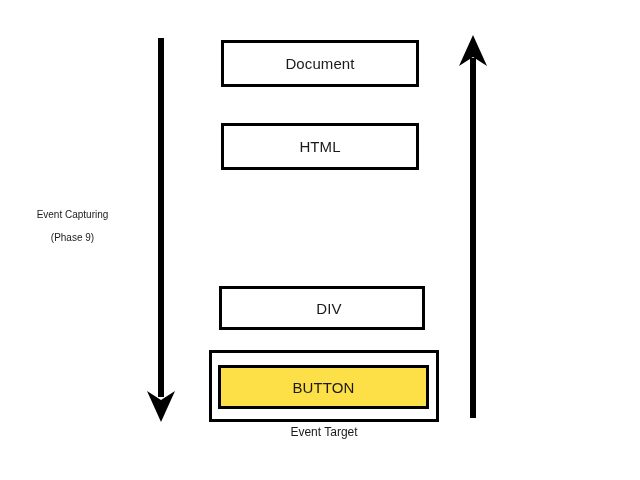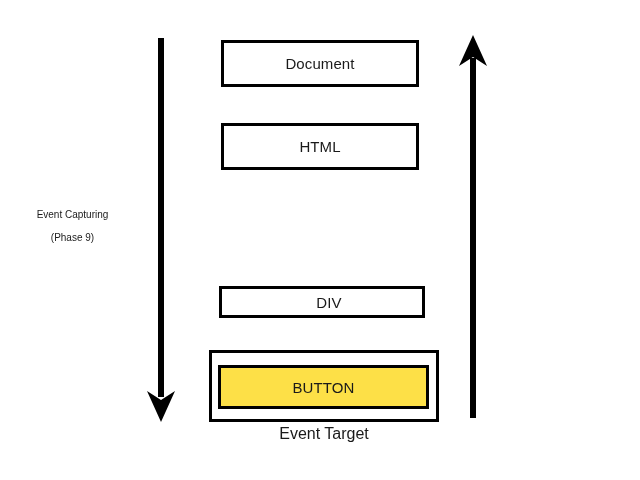--- a/index.html
+++ b/index.html
@@ -37,21 +37,21 @@
     font-size: 15px;
     line-height: 1;
     color: #1a1a1a;
     letter-spacing: 0.1px;
     white-space: nowrap;
   }
 
   #box-document { left: 221px; top: 40px;  width: 198px; height: 47px; }
   #box-html     { left: 221px; top: 123px; width: 198px; height: 47px; }
   #box-body     { left: 221px; top: 204px; width: 198px; height: 48px; }
-  #box-div      { left: 219px; top: 286px; width: 206px; height: 32px; padding-left: 14px; }
+  #box-div      { left: 219px; top: 286px; width: 206px; height: 44px; padding-left: 14px; }
 
   
   #target-outer {
     position: absolute;
     box-sizing: border-box;
     left: 209px; top: 350px;
     width: 230px; height: 72px;
     border: 3px solid #000000;
     background: #ffffff;
   }
@@ -65,21 +65,21 @@
     display: flex;
     align-items: center;
     justify-content: center;
   }
   #event-target-caption {
     position: absolute;
     left: 209px;
     top: 426px;
     width: 230px;
     text-align: center;
-    font-size: 16px;
+    font-size: 12px;
     line-height: 1;
     color: #1a1a1a;
     white-space: nowrap;
   }
 
   
   .arrow-svg {
     position: absolute;
   }
   #arrow-capture-svg { left: 145px; top: 34px; }

